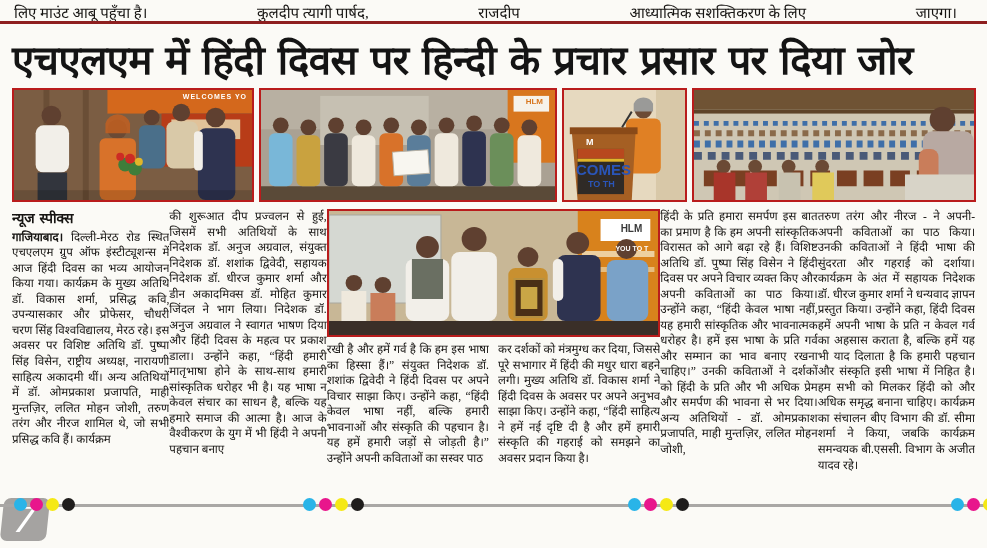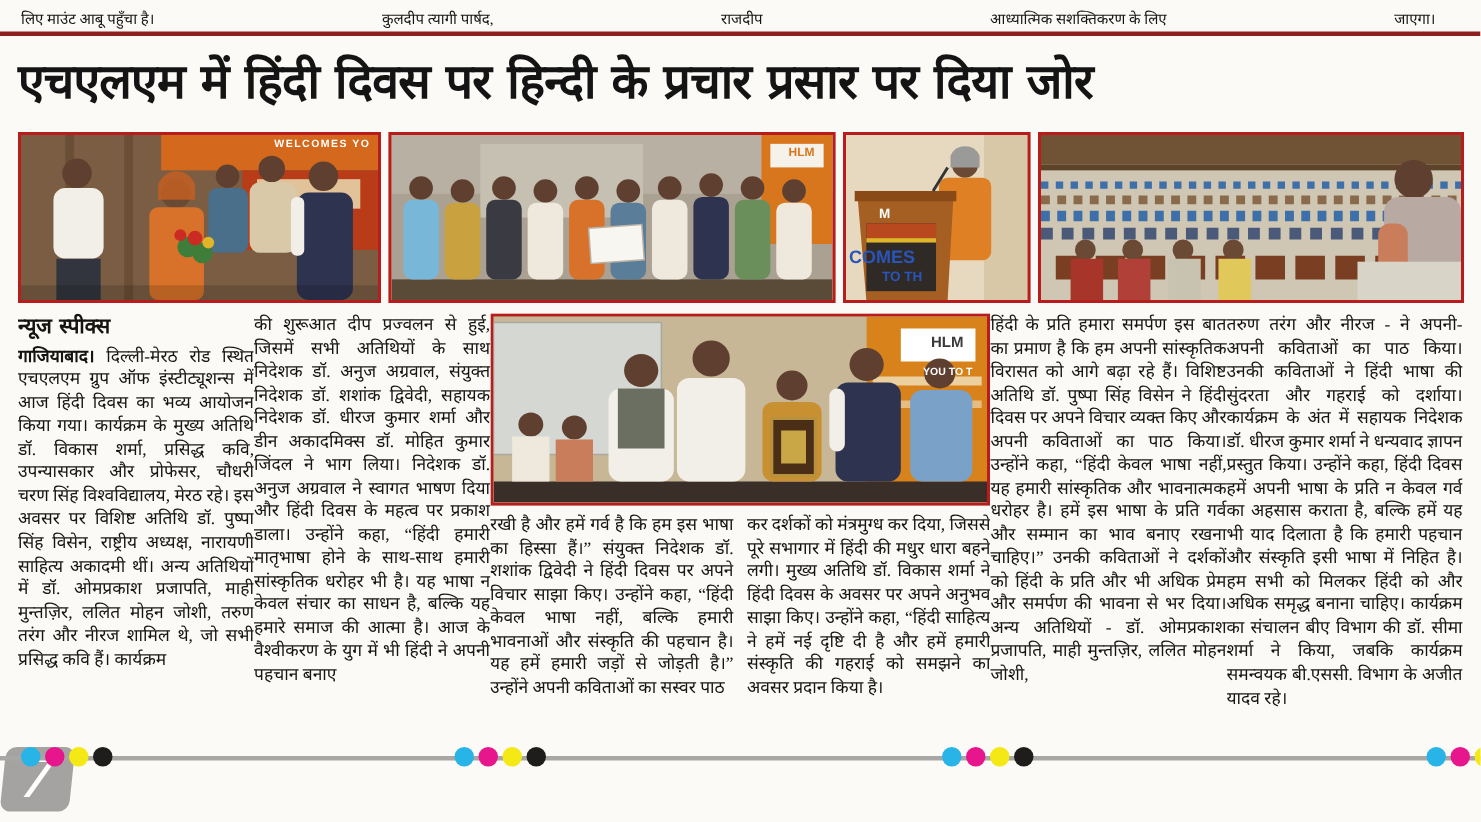--- a/index.html
+++ b/index.html
@@ -5,30 +5,30 @@
   * { margin:0; padding:0; box-sizing:border-box; }
   html,body { width:987px; height:548px; overflow:hidden; }
   body {
     background:#fbfaf6;
     font-family:"Liberation Serif", serif;
     color:#161412;
     position:relative;
   }
   
   .top-strip {
-    display:flex; align-items:flex-end;
+    display:flex; align-items:flex-start;
     padding:2px 14px 2px 14px; height:21px;
-    font-size:10px; white-space:nowrap; overflow:hidden;
+    font-size:15px; white-space:nowrap; overflow:hidden;
   }
   .strip-left { flex:1 1 auto; display:flex; justify-content:space-between; padding-right:16px; }
   .strip-right { flex:0 0 320px; display:flex; justify-content:space-between; border-left:1.5px solid #444; padding-left:12px; }
   
   .red-rule { height:3px; background:#8e1f1f; }
   .headline {
-    font-size:32px; font-weight:bold; letter-spacing:-0.5px;
+    font-size:40px; font-weight:bold; letter-spacing:-0.5px;
     padding:7px 10px 6px 12px; white-space:nowrap; overflow:hidden;
     color:#141414; height:62px;
     font-family:"DejaVu Sans", sans-serif;
   }
   
   .photo-row { display:flex; gap:5px; padding:2px 12px 0 12px; height:116px; }
   .photo {
     position:relative; overflow:hidden;
     border:2px solid #b91c1c; background:#c9b393; flex:0 0 auto;
   }
@@ -151,21 +151,21 @@
       <path d="M72 14 a11 11 0 0 1 20 0 l0 8 -20 0 z" fill="#9a9a98"></path>
       <rect x="64" y="29" width="36" height="56" rx="6" fill="#e08024"></rect>
       <polygon points="8,42 74,42 70,112 14,112" fill="#a55f23"></polygon>
       <rect x="6" y="38" width="70" height="7" fill="#8a4a18"></rect>
       <rect x="14" y="60" width="48" height="46" fill="#2f2a26"></rect>
       <rect x="14" y="60" width="48" height="10" fill="#b8481e"></rect>
       <rect x="14" y="70" width="48" height="3" fill="#e0b52a"></rect>
       <line x1="60" y1="38" x2="70" y2="22" stroke="#333" stroke-width="2"></line>
     </svg>
     <span class="ph-txt" style="top:48px;left:22px;color:#fff;font-size:9px">M</span>
-    <span class="ph-txt" style="bottom:22px;left:2px;color:#2a55b8;font-size:12px">COMES</span>
+    <span class="ph-txt" style="bottom:22px;left:12px;color:#2a55b8;font-size:15px">COMES</span>
     <span class="ph-txt" style="bottom:10px;left:24px;color:#2a55b8;font-size:9px">TO TH</span>
   </div>
 
   <div class="photo" style="flex-basis:284px">
     <svg viewBox="0 0 284 112" preserveAspectRatio="none">
       <rect width="284" height="112" fill="#cfc7b4"></rect>
       <rect width="284" height="20" fill="#6f5334"></rect>
       <rect x="0" y="20" width="284" height="4" fill="#5d4329"></rect>
       <line x1="0" y1="34" x2="284" y2="34" stroke="#3f6fa8" stroke-width="5" stroke-dasharray="5 5"></line>
       <line x1="0" y1="44" x2="284" y2="44" stroke="#8a6a4a" stroke-width="6" stroke-dasharray="6 5"></line>

